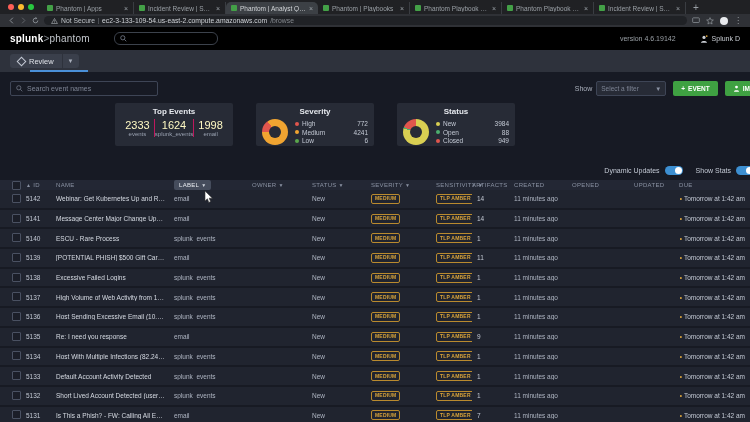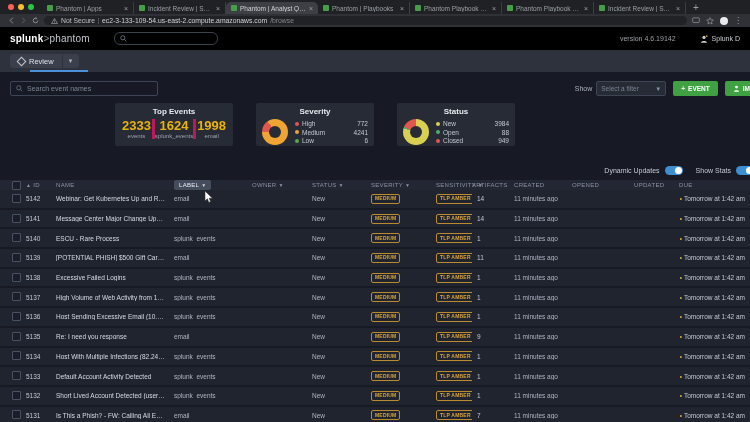--- a/index.html
+++ b/index.html
@@ -56,22 +56,22 @@
   .btn{height:15px;background:#3fa142;border-radius:2px;color:#fff;font-size:6.5px;font-weight:bold;
        display:flex;align-items:center;gap:3px;padding:0 8px;margin-left:7px;white-space:nowrap}
   .btn.import{margin-right:-26px}
   
   .cards-row{display:flex;gap:23px;margin:7px 0 12px 115px}
   .card{width:118px;height:43px;background:#272b36;border-radius:2px;box-sizing:border-box;
         padding:4px 6px;flex:none}
   .card-title{text-align:center;font-size:8px;font-weight:bold;color:#e6e9ee;margin-bottom:3px}
   .stats{display:flex}
   .stat{flex:1;text-align:center}
-  .stat+.stat{border-left:3px solid #be185d}
-  .stat .num{font-size:13px;font-weight:bold;color:#eab308;line-height:1.1}
+  .stat+.stat{border-left:1px solid #be185d}
+  .stat .num{font-size:11px;font-weight:normal;color:#fef9c3;line-height:1.1}
   .stat .lab{font-size:6px;color:#9aa2b1}
   .donut-wrap{display:flex;align-items:center;gap:7px}
   .donut{width:26px;height:26px;border-radius:50%;position:relative;flex:none}
   .donut::after{content:'';position:absolute;inset:7px;background:#272b36;border-radius:50%}
   .legend{flex:1;display:flex;flex-direction:column;gap:1.5px}
   .lg-row{display:flex;align-items:center;gap:3px;font-size:6.5px;color:#c3c9d4}
   .lg-dot{width:4px;height:4px;border-radius:50%;flex:none}
   .lg-val{margin-left:auto}
   
   .toggles{display:flex;justify-content:flex-end;align-items:center;gap:5px;margin:6px 0 0;

